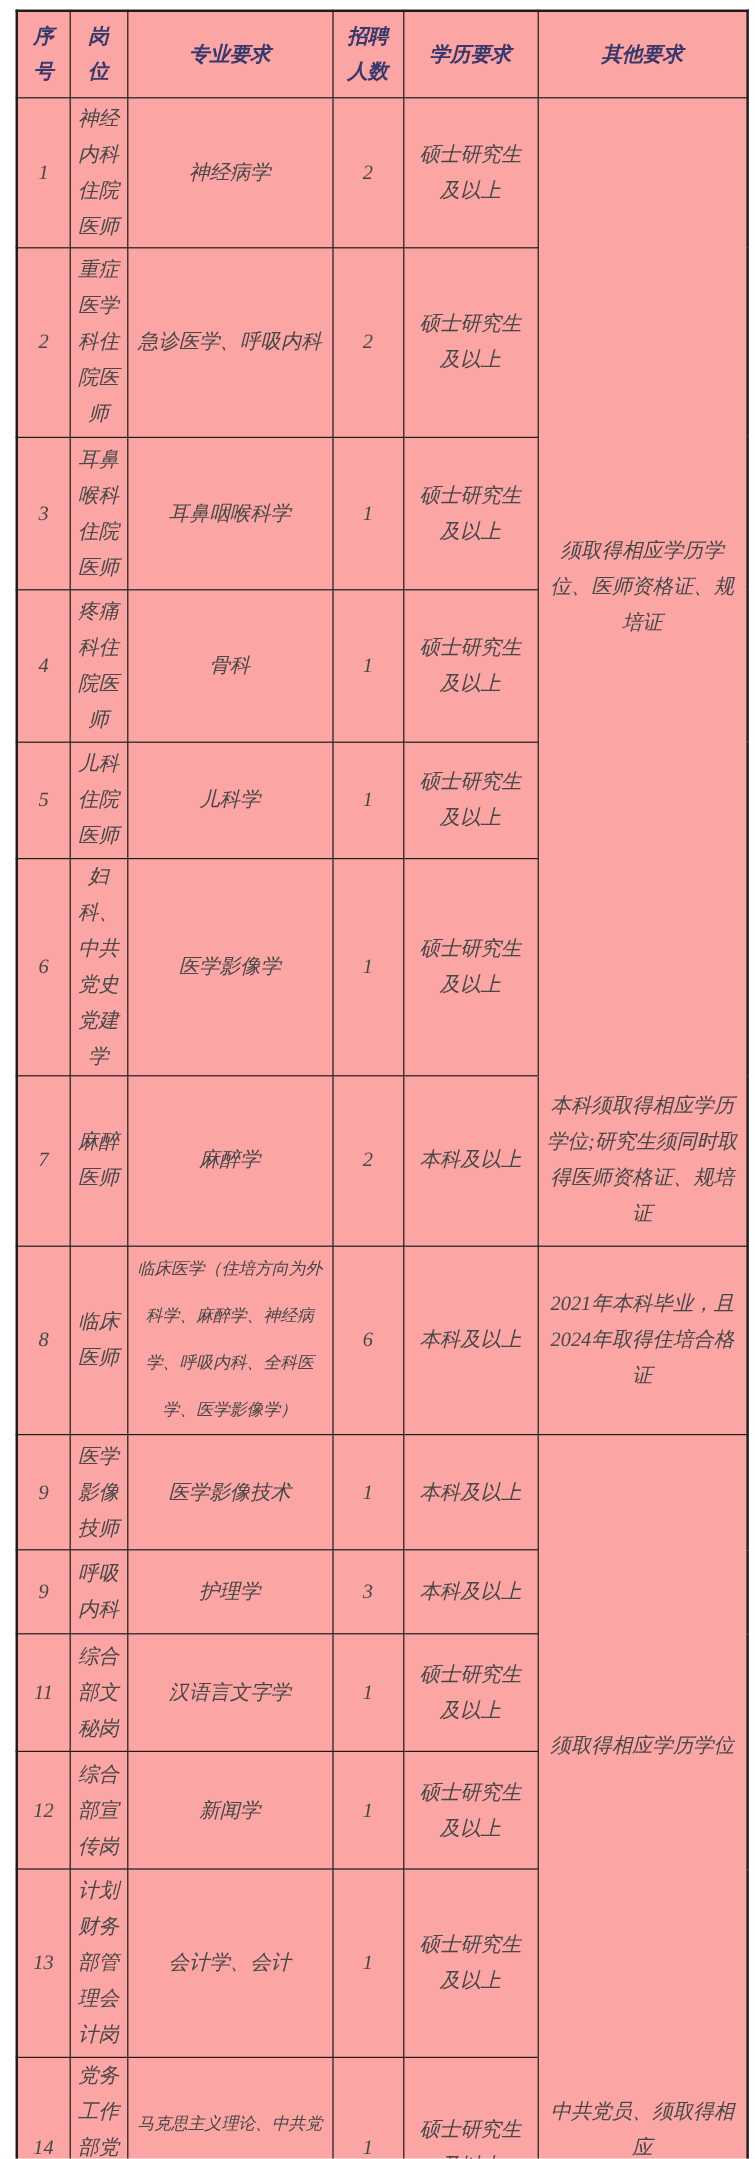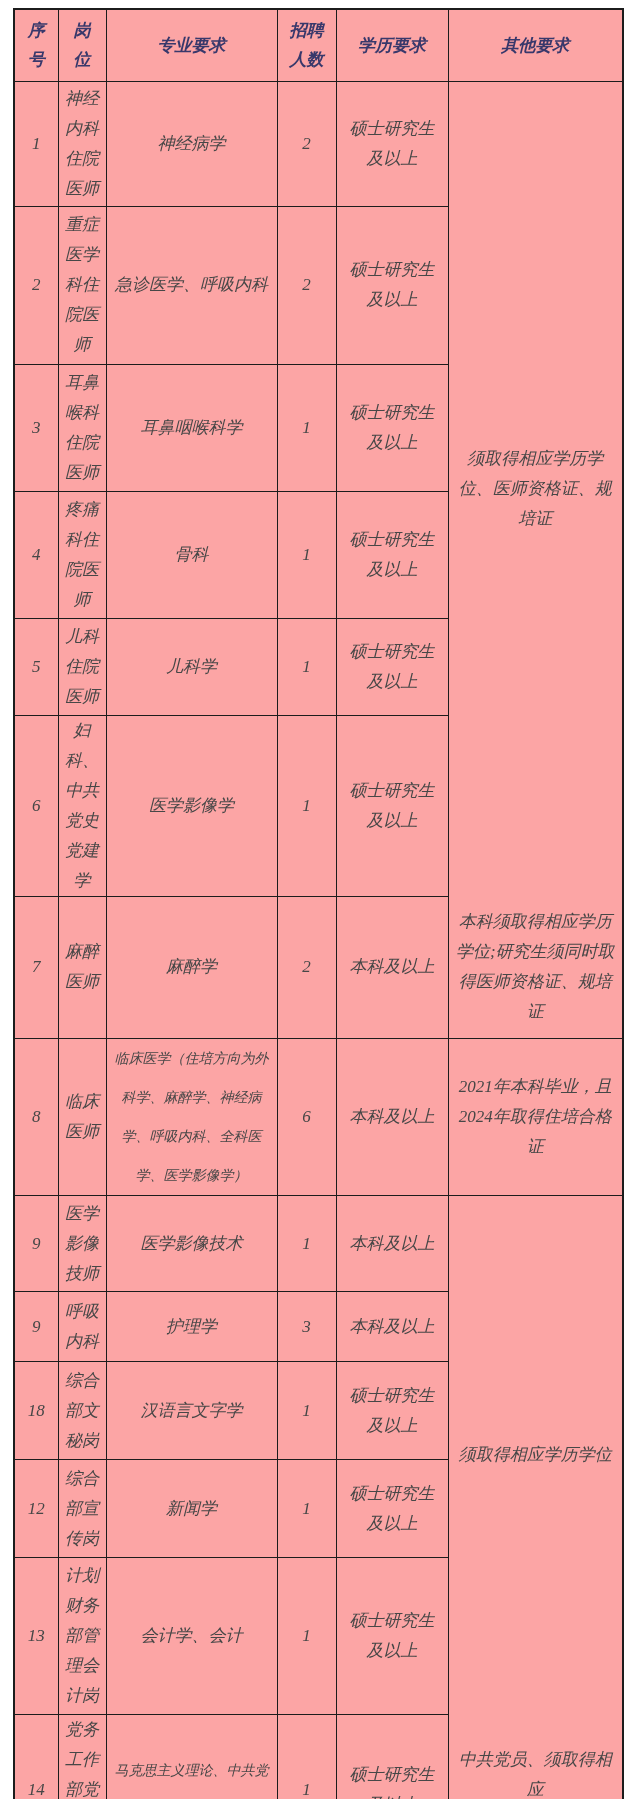--- a/index.html
+++ b/index.html
@@ -163,21 +163,21 @@
 
     <tr style="height:70px">
       <td class="no">9</td>
       <td class="pos">呼吸内科</td>
       <td class="major">护理学</td>
       <td class="cnt">3</td>
       <td class="edu">本科及以上</td>
     </tr>
 
     <tr style="height:98px">
-      <td class="no">18</td>
+      <td class="no">11</td>
       <td class="pos">综合部文秘岗</td>
       <td class="major">汉语言文字学</td>
       <td class="cnt">1</td>
       <td class="edu">硕士研究生及以上</td>
     </tr>
 
     <tr style="height:98px">
       <td class="no">12</td>
       <td class="pos">综合部宣传岗</td>
       <td class="major">新闻学</td>

